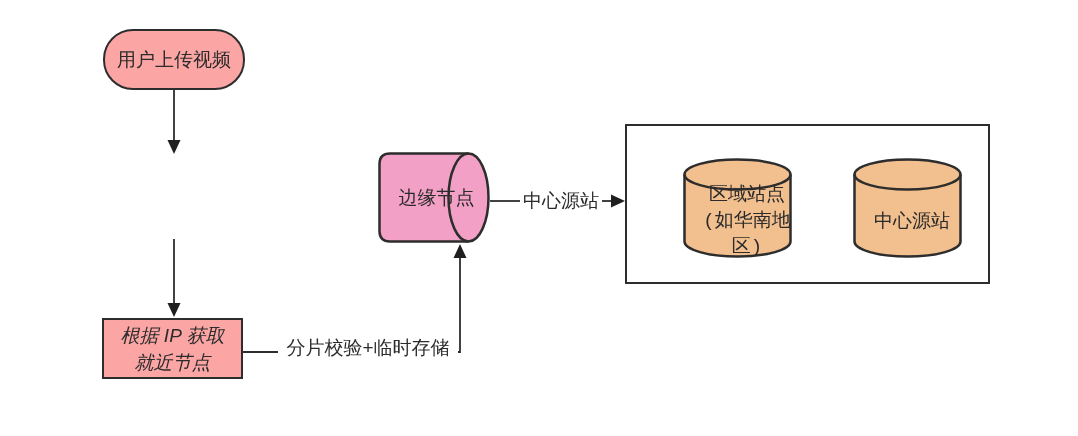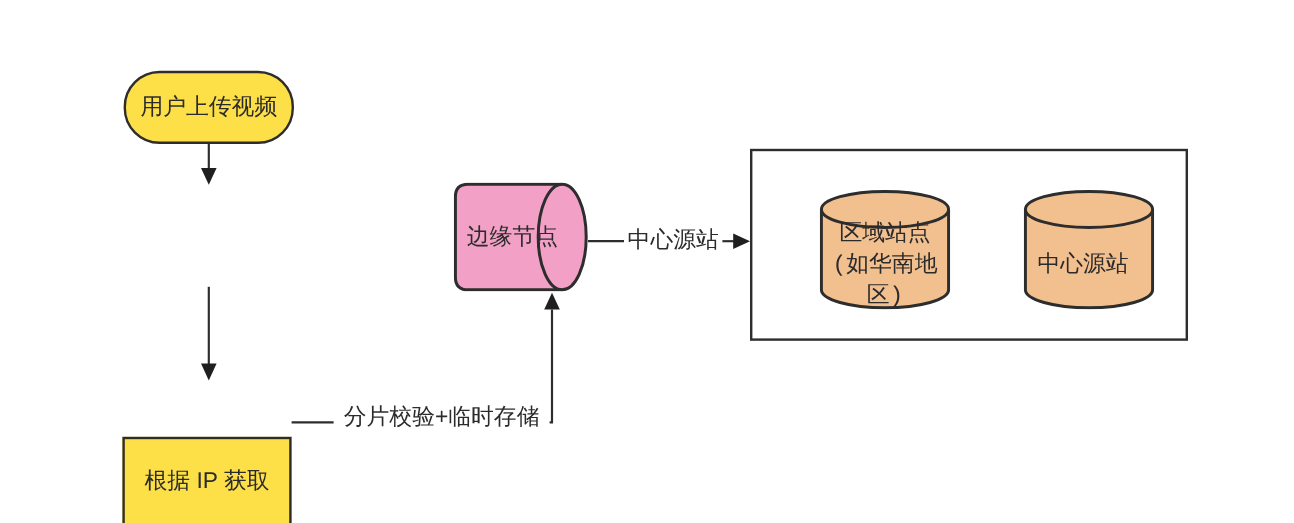--- a/index.html
+++ b/index.html
@@ -20,55 +20,55 @@
   .layer {
     position: absolute;
     left: 0; top: 0;
     width: 1078px;
     height: 436px;
   }
   .node {
     position: absolute;
     box-sizing: border-box;
     border: 2.5px solid #2d2d2d;
-    background: #fde047;
+    background: #fca5a5;
     display: flex;
     flex-direction: column;
     align-items: center;
     justify-content: center;
     text-align: center;
     line-height: 27px;
     z-index: 2;
-    margin-top: 30px;
   }
   .stadium {
     left: 103px; top: 29px;
     width: 142px; height: 61px;
     border-radius: 30px;
   }
   .box-dns {
     left: 102px; top: 154px;
     width: 141px; height: 84px;
   }
   .box-nearest {
-    left: 102px; top: 334px;
-    width: 141px; height: 75px;
+    left: 102px; top: 318px;
+    width: 141px; height: 61px; font-style: italic;
   }
   .group-box {
     position: absolute;
     left: 625px; top: 124px;
     width: 365px; height: 160px;
     box-sizing: border-box;
     border: 2.5px solid #2d2d2d;
     background: #ffffff;
     z-index: 1;
   }
   .cyl {
     position: absolute;
     z-index: 2;
+    padding-left: 19px;
   }
   .cyl svg {
     position: absolute;
     left: 0; top: 0;
     display: block;
   }
   .cyl .cyl-label {
     position: absolute;
     left: 0; top: 0;
     width: 100%; height: 100%;
@@ -122,20 +122,21 @@
 
   <div class="group-box"></div>
 
   <div class="node stadium">
     <span>用户上传视频</span>
   </div>
 
 
   <div class="node box-nearest">
     <div>根据 IP 获取</div>
+    <div>就近节点</div>
   </div>
 
   <div class="cyl cyl-edge">
     <svg width="112" height="91" viewBox="0 0 112 91">
       <path class="shape-outline" fill="#f2a0c6" d="M 12 1.5 L 90.5 1.5 A 20 44 0 0 1 90.5 89.5 L 12 89.5 Q 1.5 89.5 1.5 79 L 1.5 12 Q 1.5 1.5 12 1.5 Z"></path>
       <path class="seam" d="M 90.5 1.5 A 20 44 0 0 0 90.5 89.5"></path>
     </svg>
     <div class="cyl-label">边缘节点</div>
   </div>
 

